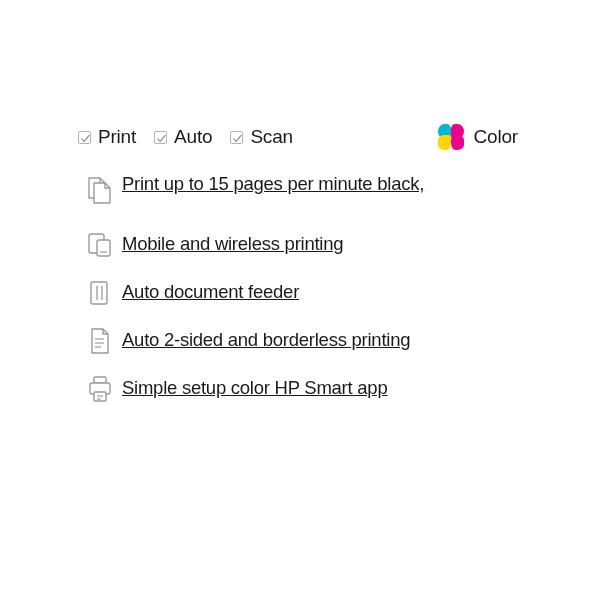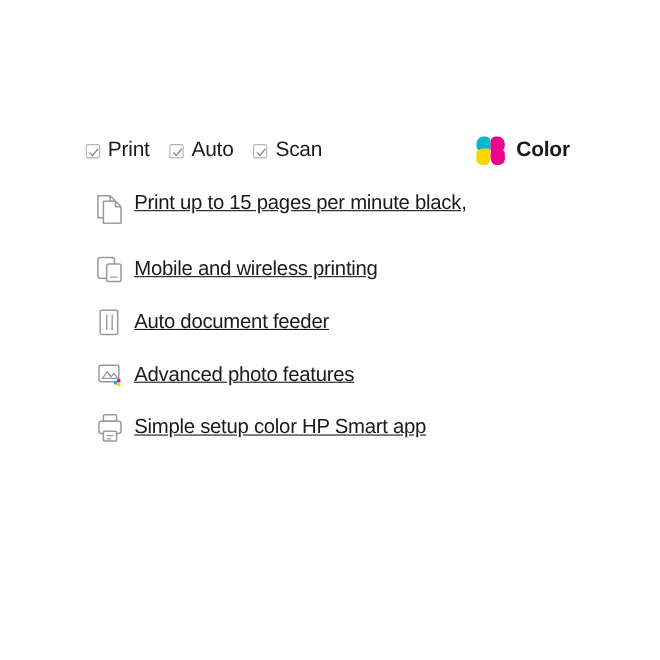--- a/index.html
+++ b/index.html
@@ -78,21 +78,20 @@
     width: 13px;
     height: 15px;
   }
   .petal.tl { left: 0;  top: 0;   background: #00b8d4; border-radius: 60% 40% 18% 60% / 60% 40% 40% 60%; }
   .petal.tr { left: 13px; top: 0; background: #ec008c; border-radius: 40% 60% 60% 18% / 40% 60% 60% 40%; }
   .petal.bl { left: 0;  top: 11px; background: #ffd500; border-radius: 60% 18% 40% 60% / 40% 60% 60% 40%; }
   .petal.br { left: 13px; top: 11px; background: #ec008c; border-radius: 18% 60% 60% 40% / 60% 40% 40% 60%; }
   .color-label {
     font-size: 19px;
     letter-spacing: -0.2px;
-    font-weight: bold;
   }
 
   
   .features {
     position: absolute;
     left: 78px;
     top: 170px;
     width: 470px;
   }
   .feature {
@@ -209,35 +208,35 @@
           <rect x="6" y="4" width="16" height="22" rx="1.5" fill="#ffffff" stroke="#9b9b9b" stroke-width="1.4"></rect>
           <line x1="12" y1="8" x2="12" y2="22" stroke="#9b9b9b" stroke-width="1.3"></line>
           <line x1="17" y1="8" x2="17" y2="22" stroke="#9b9b9b" stroke-width="1.3"></line>
         </svg>
       </div>
       <div class="ftext">
         <span>Auto document feeder</span>
       </div>
     </div>
 
-
-    <div class="feature f5">
-      <div class="ficon">
-        <svg width="30" height="30" viewBox="0 0 30 30" aria-hidden="true">
-          <rect x="5" y="6" width="18" height="15" rx="1.5" fill="#ffffff" stroke="#9b9b9b" stroke-width="1.4"></rect>
-          <path d="M8 18 l4.5 -6 l3.5 4.5 l2.5 -3 l3.5 4.5 z" fill="#ffffff" stroke="#9b9b9b" stroke-width="1.2" stroke-linejoin="round"></path>
-          <circle cx="20" cy="22" r="1.7" fill="#00b8d4"></circle>
-          <circle cx="23" cy="20" r="1.7" fill="#ec008c"></circle>
-          <circle cx="23" cy="23.5" r="1.7" fill="#ffd500"></circle>
-        </svg>
-      </div>
-      <div class="ftext">
-        <span>Advanced photo features</span>
-      </div>
-    </div>
+    <div class="feature f4">
+      <div class="ficon">
+        <svg width="30" height="30" viewBox="0 0 30 30" aria-hidden="true">
+          <path d="M7 3 h11 l5 5 v19 h-16 z" fill="#ffffff" stroke="#9b9b9b" stroke-width="1.4" stroke-linejoin="round"></path>
+          <path d="M18 3 v5 h5" fill="none" stroke="#9b9b9b" stroke-width="1.4" stroke-linejoin="round"></path>
+          <line x1="10" y1="13" x2="19" y2="13" stroke="#9b9b9b" stroke-width="1.2"></line>
+          <line x1="10" y1="17" x2="19" y2="17" stroke="#9b9b9b" stroke-width="1.2"></line>
+          <line x1="10" y1="21" x2="16" y2="21" stroke="#9b9b9b" stroke-width="1.2"></line>
+        </svg>
+      </div>
+      <div class="ftext">
+        <span>Auto 2-sided and borderless printing</span>
+      </div>
+    </div>
+
 
     <div class="feature f6">
       <div class="ficon">
         <svg width="30" height="30" viewBox="0 0 30 30" aria-hidden="true">
           <rect x="9" y="3" width="12" height="6" rx="1" fill="#ffffff" stroke="#9b9b9b" stroke-width="1.4"></rect>
           <rect x="5" y="9" width="20" height="11" rx="2" fill="#ffffff" stroke="#9b9b9b" stroke-width="1.4"></rect>
           <rect x="9" y="18" width="12" height="9" rx="1" fill="#ffffff" stroke="#9b9b9b" stroke-width="1.4"></rect>
           <line x1="12" y1="22" x2="18" y2="22" stroke="#9b9b9b" stroke-width="1.2"></line>
           <line x1="12" y1="25" x2="16" y2="25" stroke="#9b9b9b" stroke-width="1.2"></line>
         </svg>

